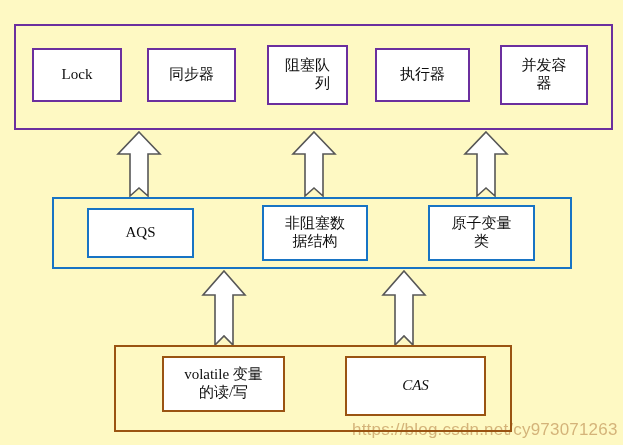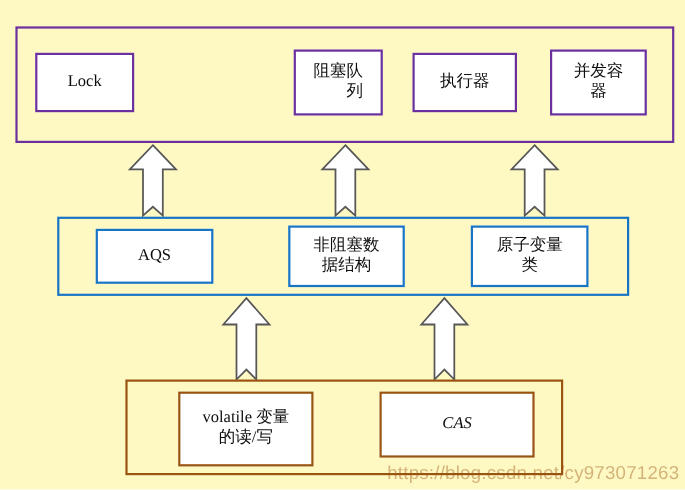--- a/index.html
+++ b/index.html
@@ -72,20 +72,21 @@
 </style>
 </head>
 <body>
 
 <div id="canvas">
 
   <div class="band band-top" style="left:14px; top:24px; width:599px; height:106px;"></div>
 
   <div class="node node-top" style="left:32px; top:48px; width:90px; height:54px;">Lock</div>
 
+  <div class="node node-top" style="left:147px; top:48px; width:89px; height:54px;">同步器</div>
 
   <div class="node node-top" style="left:267px; top:45px; width:81px; height:60px;text-align:right;">阻塞队
 列</div>
 
   <div class="node node-top" style="left:375px; top:48px; width:95px; height:54px;">执行器</div>
 
   <div class="node node-top" style="left:500px; top:45px; width:88px; height:60px;">并发容
 器</div>
 
   <svg class="arrow" style="left:116px; top:130px;" width="46" height="68" viewBox="0 0 46 68">
@@ -113,20 +114,20 @@
   <svg class="arrow" style="left:201px; top:269px;" width="46" height="78" viewBox="0 0 46 78">
     <polygon points="23,2 44,26 32,26 32,76 23,67 14,76 14,26 2,26"></polygon>
   </svg>
 
   <svg class="arrow" style="left:381px; top:269px;" width="46" height="78" viewBox="0 0 46 78">
     <polygon points="23,2 44,26 32,26 32,76 23,67 14,76 14,26 2,26"></polygon>
   </svg>
 
   <div class="band band-bottom" style="left:114px; top:345px; width:398px; height:87px;"></div>
 
-  <div class="node node-bottom" style="left:162px; top:356px; width:123px; height:68px;font-family:Liberation Serif, serif;">volatile 变量
+  <div class="node node-bottom" style="left:162px; top:356px; width:123px; height:56px;font-family:Liberation Serif, serif;">volatile 变量
 的读/写</div>
 
   <div class="node node-bottom" style="left:345px; top:356px; width:141px; height:60px;font-style:italic;">CAS</div>
 
   <div class="watermark" style="left:352px; top:420px;text-align:right;">https://blog.csdn.net/cy973071263</div>
 
 </div>
 
 </body></html>

